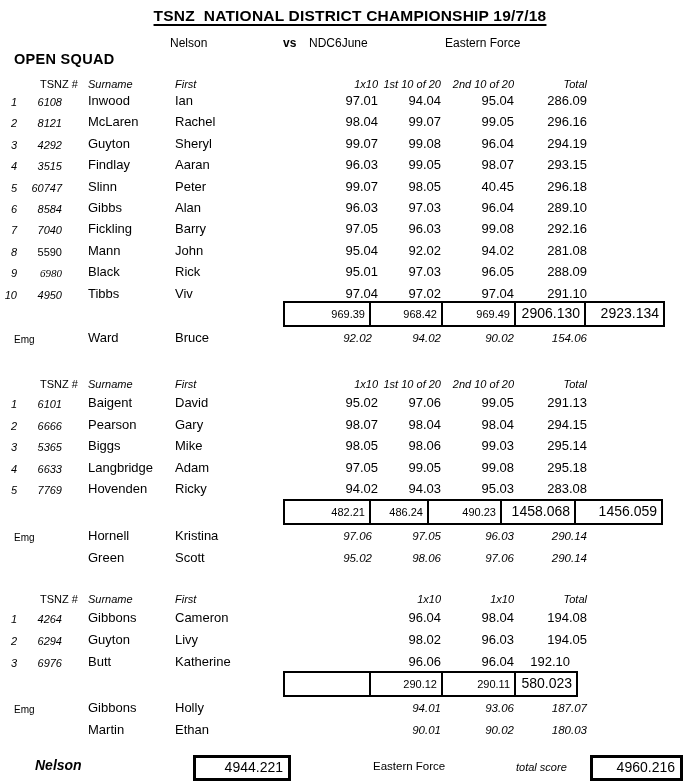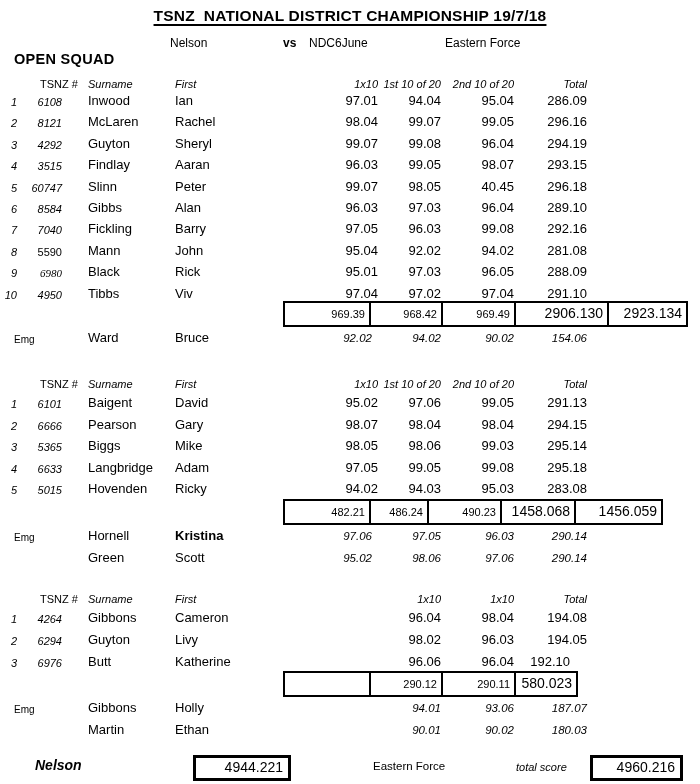--- a/index.html
+++ b/index.html
@@ -162,21 +162,21 @@
         <span class="cell name" style="left: 175px; top: 285.6px;">Viv</span>
         <span class="cell score ra" style="right: 322px; top: 285.6px;">97.04</span>
         <span class="cell score ra" style="right: 259px; top: 285.6px;">97.02</span>
         <span class="cell score ra" style="right: 186px; top: 285.6px;">97.04</span>
         <span class="cell score ra" style="right: 113px; top: 285.6px;">291.10</span>
       </div>
       <div class="box" style="left: 283px; top: 301px;">
         <div class="bcell small" style="width: 88px;">969.39</div>
         <div class="bcell small" style="width: 74px;">968.42</div>
         <div class="bcell small" style="width: 75px;">969.49</div>
-        <div class="bcell big" style="width: 95px;">2906.130</div>
+        <div class="bcell big" style="width: 72px;">2906.130</div>
         <div class="bcell big" style="width: 81px;">2923.134</div>
       </div>
       <div>
         <span class="cell emg-label" style="left: 14px; top: 332px;">Emg</span>
         <span class="cell name" style="left: 88px; top: 330px;">Ward</span>
         <span class="cell name" style="left: 175px; top: 330px;">Bruce</span>
         <span class="cell emg-val ra" style="right: 328px; top: 331px;">92.02</span>
         <span class="cell emg-val ra" style="right: 259px; top: 331px;">94.02</span>
         <span class="cell emg-val ra" style="right: 186px; top: 331px;">90.02</span>
         <span class="cell emg-val ra" style="right: 113px; top: 331px;">154.06</span>
@@ -223,39 +223,39 @@
         <span class="cell num-i ra" style="right: 638px; top: 461.5px;">6633</span>
         <span class="cell name" style="left: 88px; top: 459.5px;">Langbridge</span>
         <span class="cell name" style="left: 175px; top: 459.5px;">Adam</span>
         <span class="cell score ra" style="right: 322px; top: 459.5px;">97.05</span>
         <span class="cell score ra" style="right: 259px; top: 459.5px;">99.05</span>
         <span class="cell score ra" style="right: 186px; top: 459.5px;">99.08</span>
         <span class="cell score ra" style="right: 113px; top: 459.5px;">295.18</span>
       </div>
       <div>
         <span class="cell num-i ra" style="right: 683px; top: 483px;">5</span>
-        <span class="cell num-i ra" style="right: 638px; top: 483px;">5015</span>
+        <span class="cell num-i ra" style="right: 638px; top: 483px;">7769</span>
         <span class="cell name" style="left: 88px; top: 481px;">Hovenden</span>
         <span class="cell name" style="left: 175px; top: 481px;">Ricky</span>
         <span class="cell score ra" style="right: 322px; top: 481px;">94.02</span>
         <span class="cell score ra" style="right: 259px; top: 481px;">94.03</span>
         <span class="cell score ra" style="right: 186px; top: 481px;">95.03</span>
         <span class="cell score ra" style="right: 113px; top: 481px;">283.08</span>
       </div>
       <div class="box" style="left: 283px; top: 499px;">
         <div class="bcell small" style="width: 88px;">482.21</div>
         <div class="bcell small" style="width: 60px;">486.24</div>
         <div class="bcell small" style="width: 75px;">490.23</div>
         <div class="bcell big" style="width: 76px;">1458.068</div>
         <div class="bcell big" style="width: 89px;">1456.059</div>
       </div>
       <div>
         <span class="cell emg-label" style="left: 14px; top: 530px;">Emg</span>
         <span class="cell name" style="left: 88px; top: 528px;">Hornell</span>
-        <span class="cell name" style="left: 175px; top: 528px; font-weight: bold;">Kristina</span>
+        <span class="cell name" style="left: 175px; top: 528px;">Kristina</span>
         <span class="cell emg-val ra" style="right: 328px; top: 529px;">97.06</span>
         <span class="cell emg-val ra" style="right: 259px; top: 529px;">97.05</span>
         <span class="cell emg-val ra" style="right: 186px; top: 529px;">96.03</span>
         <span class="cell emg-val ra" style="right: 113px; top: 529px;">290.14</span>
       </div>
       <div>
         <span class="cell emg-label" style="left: 14px; top: 552px;"></span>
         <span class="cell name" style="left: 88px; top: 550px;">Green</span>
         <span class="cell name" style="left: 175px; top: 550px;">Scott</span>
         <span class="cell emg-val ra" style="right: 328px; top: 551px;">95.02</span>

